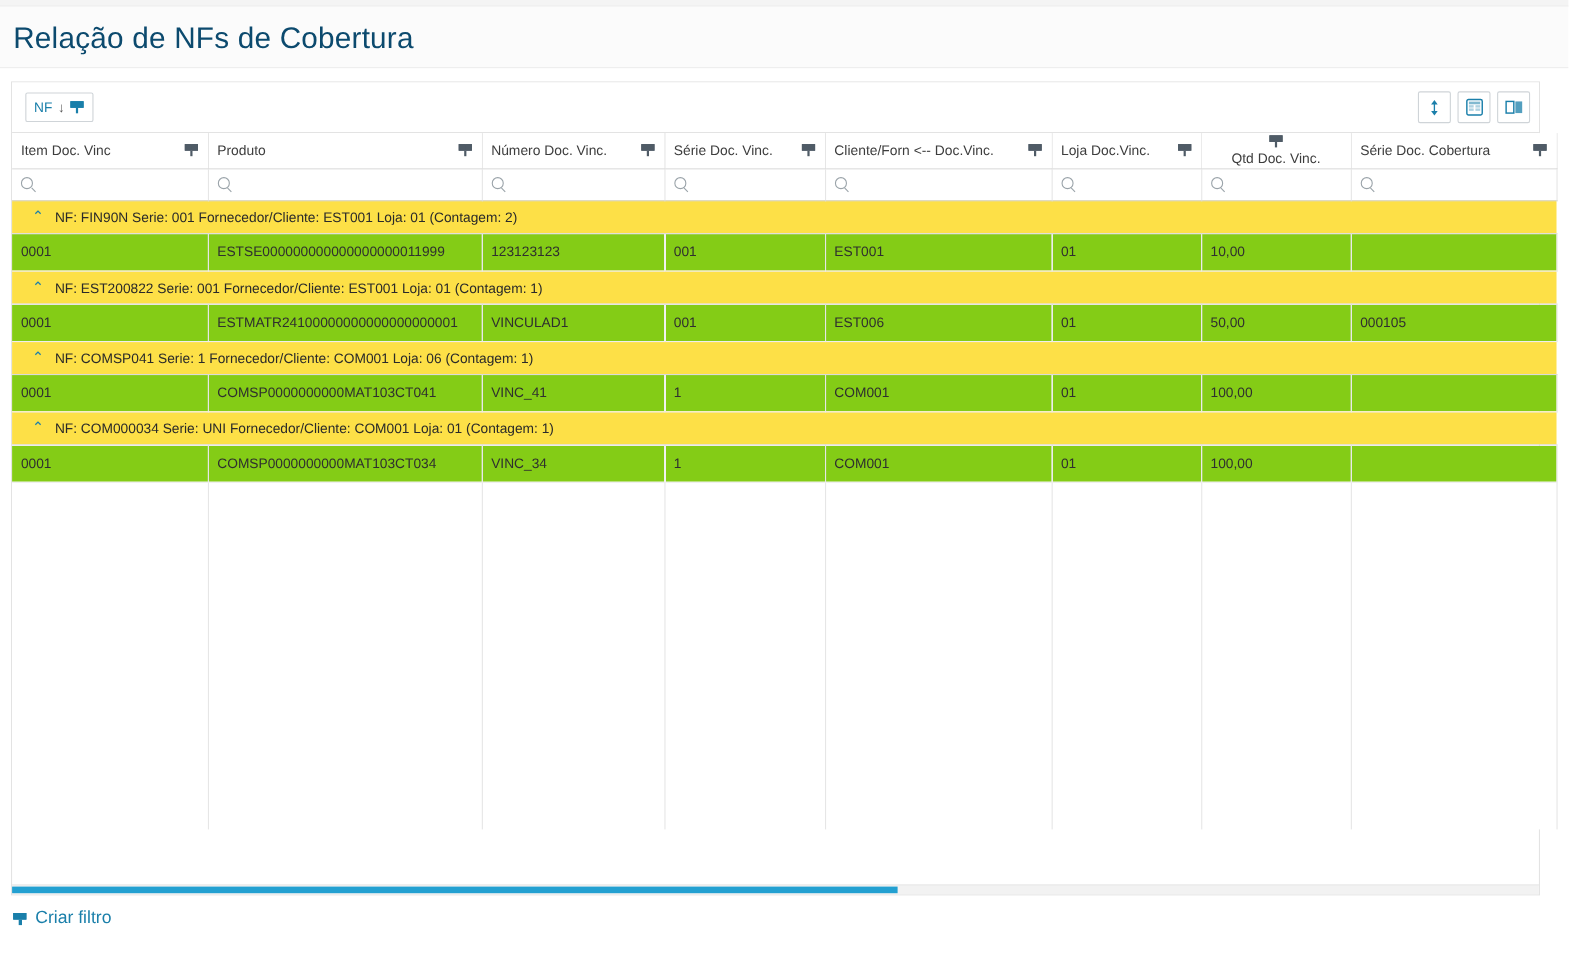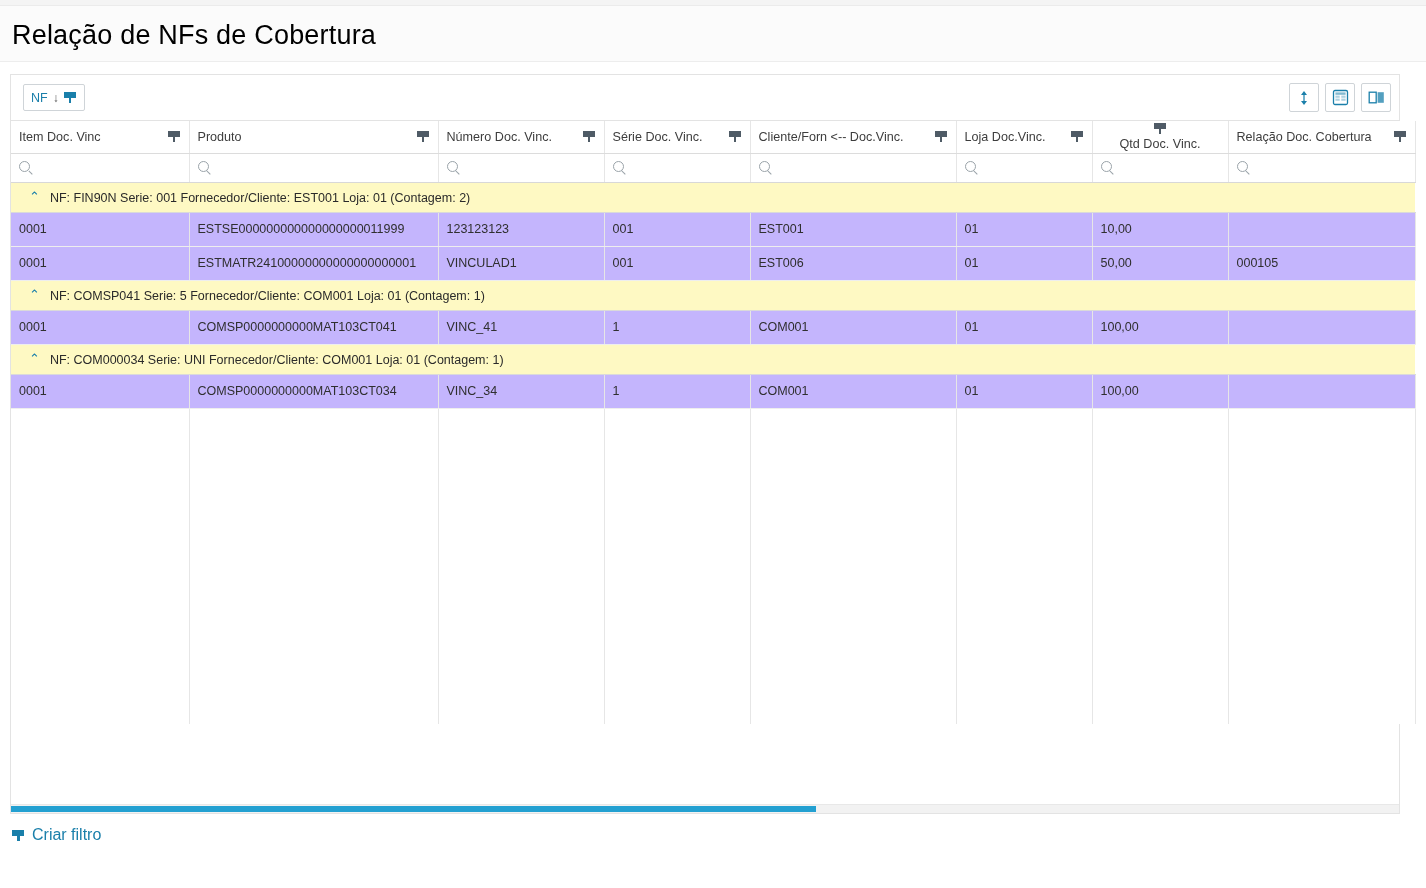--- a/index.html
+++ b/index.html
@@ -17,21 +17,21 @@
     position: relative;
   }
   .top-strip {
     height: 6px;
     background: #f4f4f4;
     border-bottom: 1px solid #ebebeb;
   }
   .page-title {
     font-size: 27px;
     font-weight: 400;
-    color: #000000;
+    color: #0c4a6e;
     padding: 14px 0 10px 12px;
     letter-spacing: 0.2px;
     background: #fbfbfb;
   }
   .title-rule {
     height: 1px;
     background: #ededed;
   }
   .grid-wrap {
     margin: 12px 26px 0 10px;
@@ -146,21 +146,21 @@
   }
   .mag::after {
     content: "";
     position: absolute;
     width: 1.4px; height: 5px;
     background: #9aa3a9;
     right: -2px; bottom: -4px;
     transform: rotate(-45deg);
   }
   tr.group td {
-    background: #fef9c3;
+    background: #fde047;
     border-bottom: 1px solid #dadada;
     height: 30px;
     padding: 0 8px 0 18px;
     color: #2a2a2a;
     font-size: 12.5px;
     white-space: nowrap;
   }
   tr.group .chev {
     display: inline-block;
     color: #1a7faa;
@@ -168,21 +168,21 @@
     font-size: 13px;
     transform: translateY(-1px);
     cursor: pointer;
   }
   tr.data td {
     border-right: 1px solid #e6e6e6;
     border-bottom: 1px solid #eeeeee;
     height: 34px;
     padding: 0 8px;
     color: #2f2f2f;
-    background: #c4b5fd;
+    background: #84cc16;
     overflow: hidden;
     white-space: nowrap;
     text-overflow: ellipsis;
   }
   tr.data.alt td { background: #fafafa; }
   tr.data td.num { text-align: left; }
   .filler td {
     border-right: 1px solid #e6e6e6;
     background: #ffffff;
   }
@@ -306,21 +306,21 @@
           </div>
         </th>
         <th class="numeric">
           <div class="th-inner">
             <span class="funnel hf"></span>
             <span>Qtd Doc. Vinc.</span>
           </div>
         </th>
         <th>
           <div class="th-inner">
-            <span>Relação Doc. Cobertura</span>
+            <span>Série Doc. Cobertura</span>
             <span class="funnel hf"></span>
           </div>
         </th>
       </tr>
       <tr class="filter-row">
         <td><span class="mag"></span></td>
         <td><span class="mag"></span></td>
         <td><span class="mag"></span></td>
         <td><span class="mag"></span></td>
         <td><span class="mag"></span></td>
@@ -340,34 +340,39 @@
         <td>0001</td>
         <td>ESTSE000000000000000000011999</td>
         <td>123123123</td>
         <td>001</td>
         <td>EST001</td>
         <td>01</td>
         <td class="num">10,00</td>
         <td></td>
       </tr>
 
+      <tr class="group">
+        <td colspan="8">
+          <span class="chev">⌃</span><span>NF: EST200822 Serie: 001 Fornecedor/Cliente: EST001 Loja: 01 (Contagem: 1)</span>
+        </td>
+      </tr>
       <tr class="data">
         <td>0001</td>
         <td>ESTMATR24100000000000000000001</td>
         <td>VINCULAD1</td>
         <td>001</td>
         <td>EST006</td>
         <td>01</td>
         <td class="num">50,00</td>
         <td>000105</td>
       </tr>
 
       <tr class="group">
         <td colspan="8">
-          <span class="chev">⌃</span><span>NF: COMSP041 Serie: 5 Fornecedor/Cliente: COM001 Loja: 01 (Contagem: 1)</span>
+          <span class="chev">⌃</span><span>NF: COMSP041 Serie: 1 Fornecedor/Cliente: COM001 Loja: 06 (Contagem: 1)</span>
         </td>
       </tr>
       <tr class="data">
         <td>0001</td>
         <td>COMSP0000000000MAT103CT041</td>
         <td>VINC_41</td>
         <td>1</td>
         <td>COM001</td>
         <td>01</td>
         <td class="num">100,00</td>

